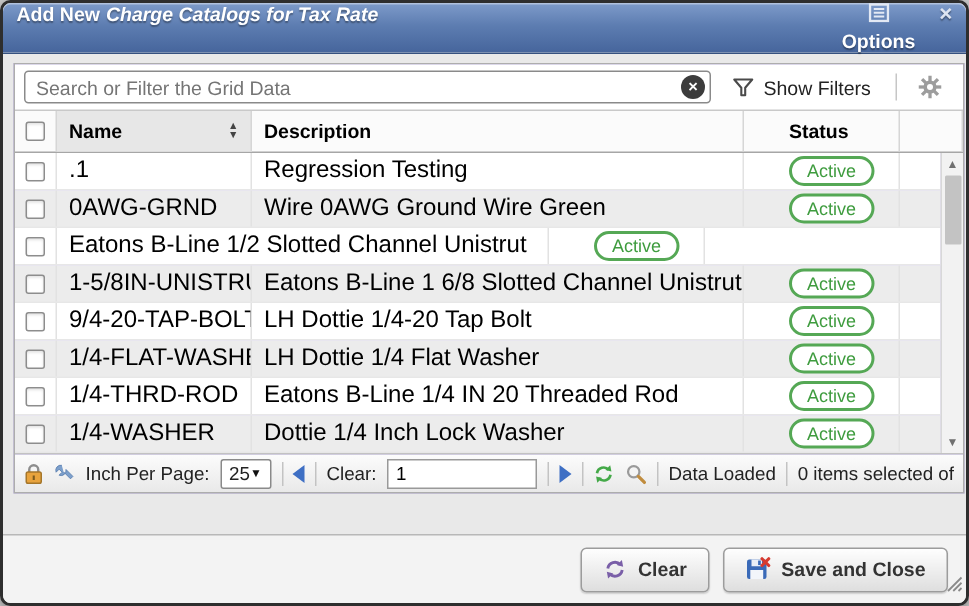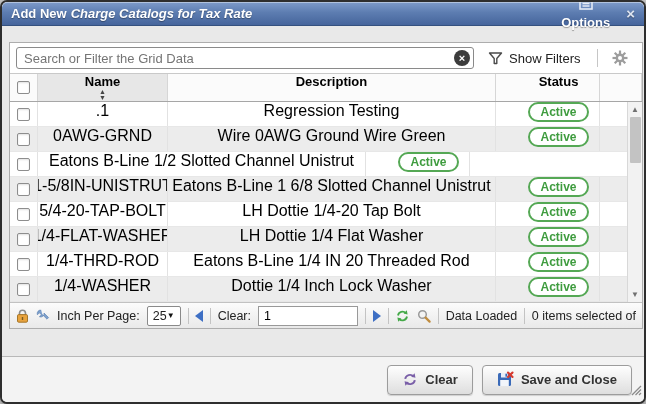--- a/index.html
+++ b/index.html
@@ -4,21 +4,21 @@
 <style>
   * { margin:0; padding:0; box-sizing:border-box; }
   html,body { background:#cfcfcf; font-family:"Liberation Sans", sans-serif; }
   .dialog {
     position:relative; width:646px; height:404px;
     background:#e9e9e9; border:2px solid #2e2e2e; border-radius:7px;
     overflow:hidden; box-shadow:0 2px 8px rgba(0,0,0,.45);
   }
   
   .titlebar {
-    height:24px; display:flex; align-items:center; padding:0 9px;
+    height:34px; display:flex; align-items:flex-start; padding:0 9px;
     background:linear-gradient(#7e9bca 0%, #5d7db1 45%, #46659c 100%);
     border-bottom:1px solid #35517f; border-radius:5px 5px 0 0;
     box-shadow:inset 0 1px 0 rgba(255,255,255,.4);
     color:#fff; font-size:13px; font-weight:bold;
     text-shadow:0 1px 1px rgba(0,0,0,.35);
   }
   .titlebar .ital { font-style:italic; margin-left:4px; }
   .titlebar .spacer { flex:1; }
   .tb-options { display:flex; align-items:center; gap:5px; cursor:pointer;flex-direction:column; }
   .tb-close { margin-left:16px; font-size:15px; font-weight:bold; color:#dde4f0; cursor:pointer; line-height:1; }
@@ -39,36 +39,36 @@
     background:#3c3c3c; color:#fff; font-size:11px; font-weight:bold;
     display:flex; align-items:center; justify-content:center; cursor:pointer; line-height:1;
   }
   .filters { display:flex; align-items:center; gap:6px; margin-left:14px; font-size:13px; color:#222; cursor:pointer; }
   .toolbar .flexspace { flex:1; }
   .vsep { width:1px; height:18px; background:#c6c6c6; }
   .gear-btn { margin:0 8px 0 14px; cursor:pointer; display:flex; }
   .g-row { display:flex; height:25px; align-items:stretch; border-bottom:1px solid #e7e7e7; background:#fff; }
   .g-row.stripe { background:#ececec; }
   .g-head { height:28px; border-bottom:1px solid #a6a6a6; background:#fbfbfb; font-weight:bold; font-size:13px; }
-  .cell { display:flex; align-items:center; padding:0 8px; border-right:1px solid #e2e2e2; overflow:hidden; white-space:nowrap;flex-direction:column; }
+  .cell { display:flex; align-items:center; padding:0 8px; border-right:1px solid #e2e2e2; overflow:hidden; white-space:nowrap; }
   .c-check { width:28px; justify-content:center; padding:0; }
   .c-name  { width:130px; }
   .c-desc  { width:328px; }
   .c-status{ width:82px;margin-left:22px; }
   .c-fill  { flex:1; border-right:none; }
   .g-head .c-name { background:#e7e7e7; justify-content:space-between; }
   .g-head .cell { border-right:1px solid #d6d6d6; }
   .checkbox {
     width:13px; height:13px; background:#fff; border:1px solid #8d8d8d; border-radius:2px;
     box-shadow:inset 0 1px 2px rgba(0,0,0,.12); cursor:pointer;
   }
   .sort-icon { display:flex; flex-direction:column; align-items:center; font-size:7px; line-height:6px; color:#444; cursor:pointer; }
   .badge {
     display:inline-block; border:2px solid #55a855; color:#3f9c3f; background:#fff;
-    font-weight:bold; font-size:12px; border-radius:10px; padding:0 10px; line-height:16px;
+    font-weight:normal; font-size:12px; border-radius:10px; padding:0 10px; line-height:16px;
   }
   
   .g-body { display:flex; }
   .g-rows { flex:1; }
   .scrollbar { width:15px; background:#f2f2f2; border-left:1px solid #d8d8d8; position:relative; }
   .sb-arrow { position:absolute; left:0; width:100%; text-align:center; font-size:8px; color:#707070; cursor:pointer; }
   .sb-up { top:3px; } .sb-down { bottom:3px; }
   .sb-thumb { position:absolute; left:2px; width:11px; top:15px; height:46px; background:#c3c3c3; border-radius:1px; cursor:pointer; }
   
   .g-footer {
@@ -218,21 +218,21 @@
           <div class="cell c-status">
               <span class="badge">Active</span>
             </div>
           <div class="cell c-fill"></div>
         </div>
 
         <div class="g-row">
           <div class="cell c-check">
               <span class="checkbox"></span>
             </div>
-          <div class="cell c-name">5/4-20-TAP-BOLT</div>
+          <div class="cell c-name">9/4-20-TAP-BOLT</div>
           <div class="cell c-desc">LH Dottie 1/4-20 Tap Bolt</div>
           <div class="cell c-status">
               <span class="badge">Active</span>
             </div>
           <div class="cell c-fill"></div>
         </div>
 
         <div class="g-row stripe">
           <div class="cell c-check">
               <span class="checkbox"></span>

